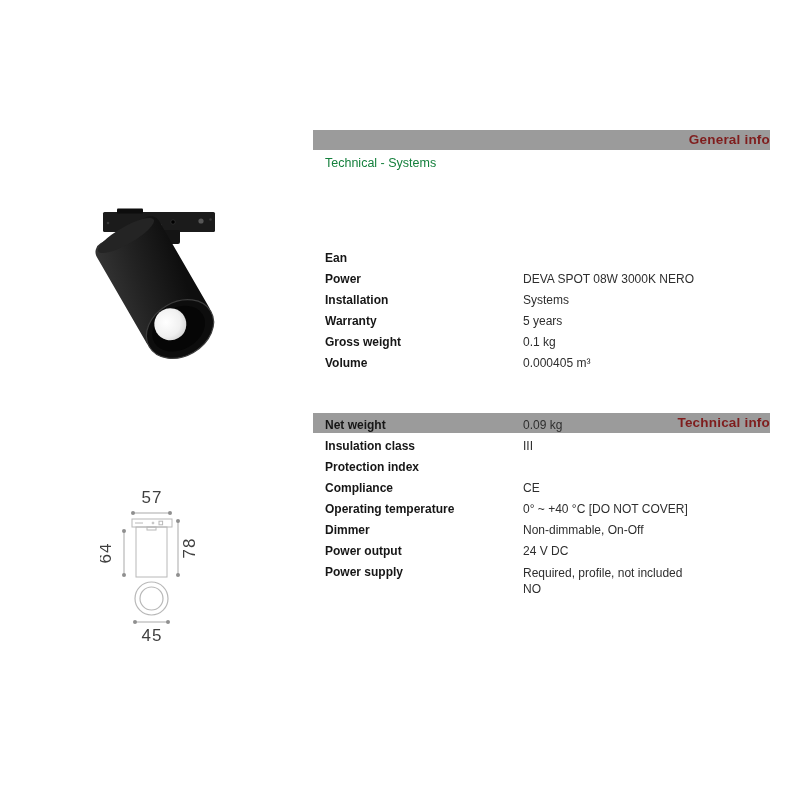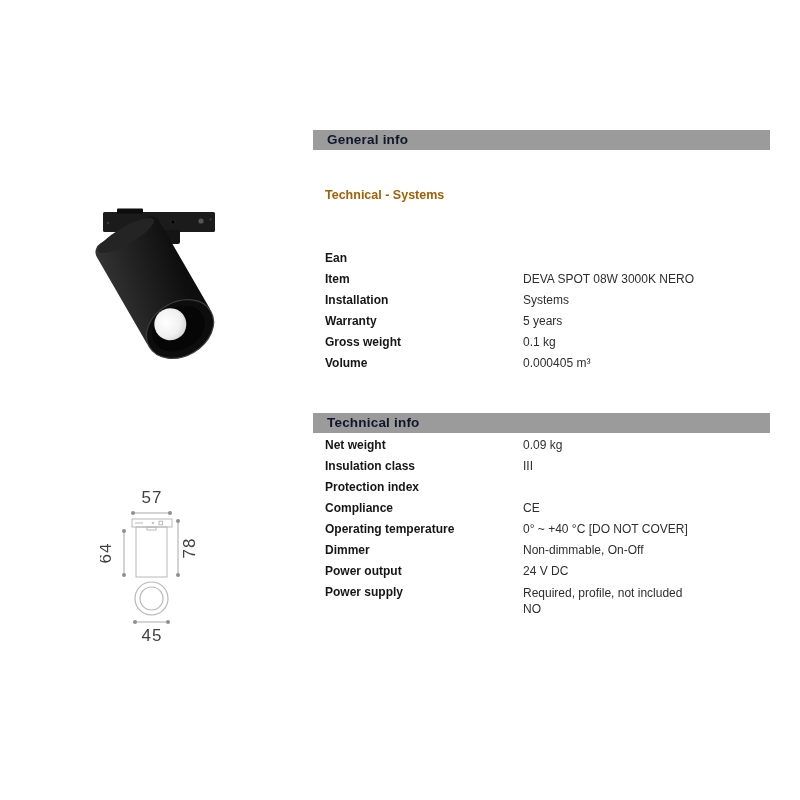--- a/index.html
+++ b/index.html
@@ -9,38 +9,39 @@
     font-family: "Liberation Sans", sans-serif;
     color: #1a1a1a;
     overflow: hidden;
   }
   .abs { position: absolute; }
 
   
   .section-bar {
     left: 313px; width: 457px; height: 20px;
     background: #9b9b9b;
-    color: #0f172a;
+    color: #7f1d1d;
     font-size: 13.5px; font-weight: bold;
     line-height: 20px;
     padding-left: 14px;
     letter-spacing: 0.2px;
+    text-align: right;
   }
   .bar-general { top: 130px; }
   .bar-technical { top: 413px; }
 
   .subtitle {
     left: 325px; top: 156px;
-    font-size: 12.5px; font-weight: bold; color: #a16207; margin-top: 32px;
+    font-size: 12.5px; font-weight: normal; color: #15803d;
   }
 
   
   .spec-table { left: 325px; width: 445px; }
   .table-general { top: 248px; }
-  .table-technical { top: 435px; }
+  .table-technical { top: 415px; }
   .trow { display: flex; align-items: flex-start; min-height: 21px; }
   .tlabel {
     width: 198px; flex: 0 0 198px;
     font-size: 12px; font-weight: bold; color: #161616;
     line-height: 21px;
   }
   .tvalue {
     flex: 1;
     font-size: 12px; color: #2e2e2e;
     line-height: 21px;
@@ -136,21 +137,21 @@
 
 <div class="abs section-bar bar-general">General info</div>
 
 <div class="abs subtitle">Technical - Systems</div>
 
 <div class="abs spec-table table-general">
   <div class="trow">
     <div class="tlabel">Ean</div>
   </div>
   <div class="trow">
-    <div class="tlabel">Item</div>
+    <div class="tlabel">Power</div>
     <div class="tvalue">DEVA SPOT 08W 3000K NERO</div>
   </div>
   <div class="trow">
     <div class="tlabel">Installation</div>
     <div class="tvalue">Systems</div>
   </div>
   <div class="trow">
     <div class="tlabel">Warranty</div>
     <div class="tvalue">5 years</div>
   </div>

